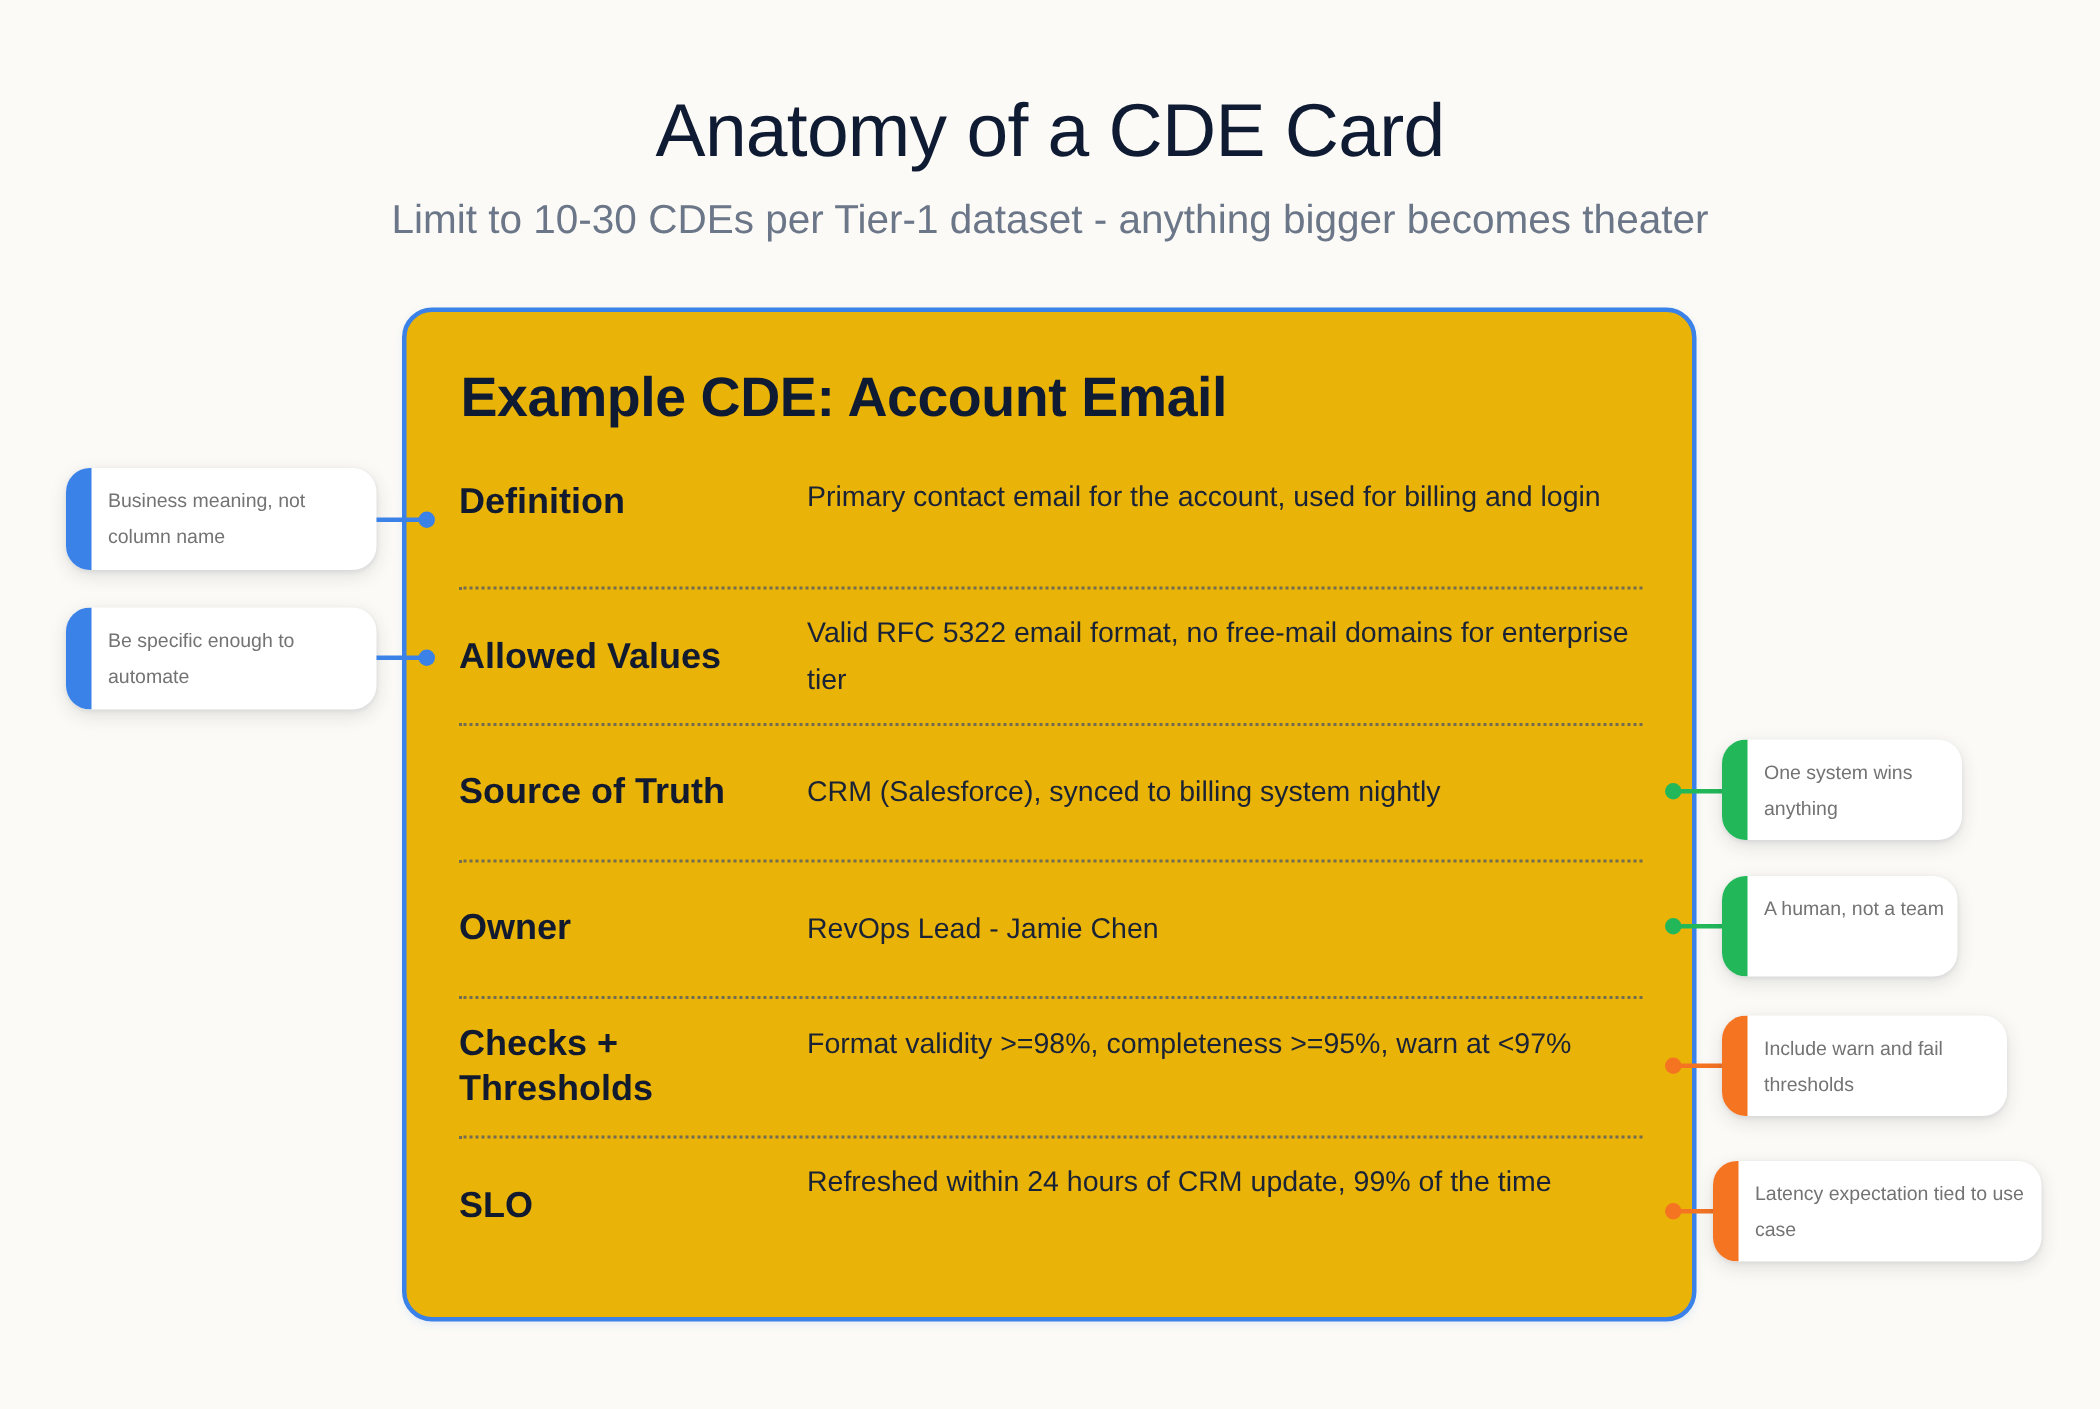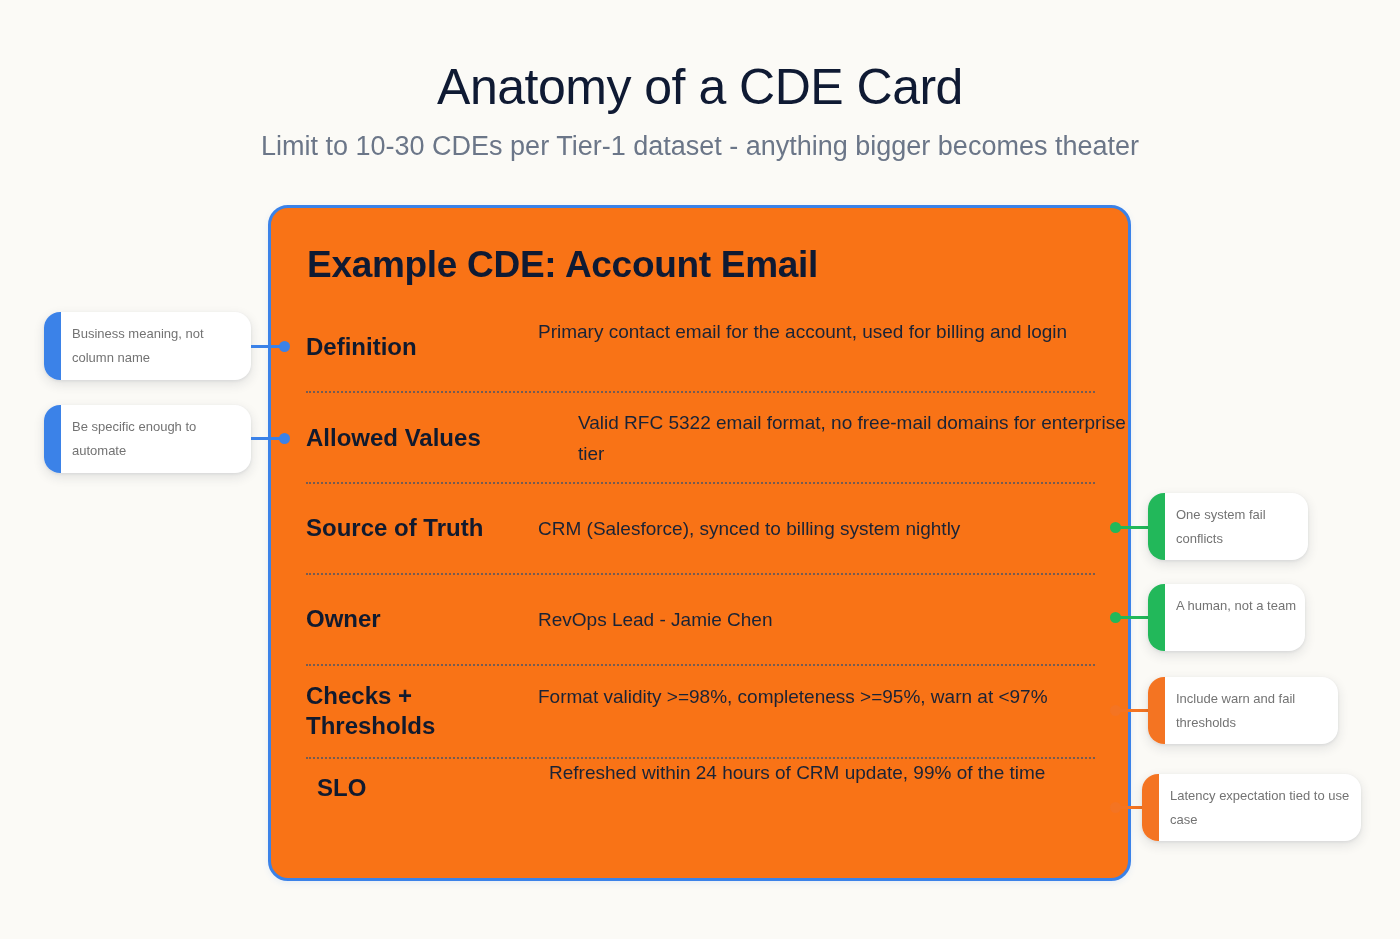--- a/index.html
+++ b/index.html
@@ -20,21 +20,21 @@
       position: absolute; left: 0; top: 131px; width: 1400px;
       text-align: center; font-size: 27px; font-weight: 400;
       color: #6b7688;
     }
 
     .card {
       position: absolute; left: 268px; top: 205px;
       width: 863px; height: 676px;
       border: 3px solid #3b82e8;
       border-radius: 20px;
-      background: #f97316;
+      background: #eab308;
       box-shadow: 0 2px 6px rgba(59,130,232,0.10);
     }
     .card-title {
       position: absolute; left: 36px; top: 36px;
       font-size: 37px; font-weight: 700; color: #0f1a33;
       letter-spacing: -0.3px;
     }
 
     .row {
       position: absolute; left: 35px; width: 789px;
@@ -79,28 +79,28 @@
 
 <div class="stage">
 
   <div class="title">Anatomy of a CDE Card</div>
   <div class="subtitle">Limit to 10-30 CDEs per Tier-1 dataset - anything bigger becomes theater</div>
 
   <div class="card">
     <div class="card-title">Example CDE: Account Email</div>
 
     <div class="row" style="top:108px;height:62px;">
-      <div class="label" style="top:16px;">Definition</div>
+      <div class="label" style="top:4px;">Definition</div>
       <div class="value" style="top:0px;">Primary contact email for the account, used for billing and login</div>
     </div>
     <div class="divider" style="top:183px;"></div>
 
     <div class="row" style="top:199px;height:62px;">
       <div class="label" style="top:16px;">Allowed Values</div>
-      <div class="value" style="top:0px;margin-left:40px;">Valid RFC 5322 email format, no free-mail domains for enterprise tier</div>
+      <div class="value" style="top:0px;">Valid RFC 5322 email format, no free-mail domains for enterprise tier</div>
     </div>
     <div class="divider" style="top:274px;"></div>
 
     <div class="row" style="top:305px;height:32px;">
       <div class="label" style="top:0px;">Source of Truth</div>
       <div class="value" style="top:0px;width:580px;">CRM (Salesforce), synced to billing system nightly</div>
     </div>
     <div class="divider" style="top:365px;"></div>
 
     <div class="row" style="top:396px;height:32px;">
@@ -108,21 +108,21 @@
       <div class="value" style="top:0px;">RevOps Lead - Jamie Chen</div>
     </div>
     <div class="divider" style="top:456px;"></div>
 
     <div class="row" style="top:473px;height:62px;">
       <div class="label" style="top:0px;width:170px;">Checks + Thresholds</div>
       <div class="value" style="top:0px;">Format validity &gt;=98%, completeness &gt;=95%, warn at &lt;97%</div>
     </div>
     <div class="divider" style="top:549px;"></div>
 
-    <div class="row" style="top:549px;height:62px;margin-left:11px;">
+    <div class="row" style="top:565px;height:62px;">
       <div class="label" style="top:16px;">SLO</div>
       <div class="value" style="top:0px;">Refreshed within 24 hours of CRM update, 99% of the time</div>
     </div>
   </div>
 
   <div class="callout" style="left:44px;top:312px;width:207px;height:68px;">
     <div class="stripe" style="background:#3b82e8;"></div>
     <div class="text">Business meaning, not column name</div>
   </div>
   <div class="connector" style="left:251px;top:345px;width:30px;background:#3b82e8;"></div>
@@ -132,21 +132,21 @@
     <div class="stripe" style="background:#3b82e8;"></div>
     <div class="text">Be specific enough to automate</div>
   </div>
   <div class="connector" style="left:251px;top:437px;width:30px;background:#3b82e8;"></div>
   <div class="dot" style="left:279px;top:433px;background:#3b82e8;"></div>
 
   <div class="dot" style="left:1110px;top:522px;background:#22b85a;"></div>
   <div class="connector" style="left:1118px;top:526px;width:32px;background:#22b85a;"></div>
   <div class="callout" style="left:1148px;top:493px;width:160px;height:67px;">
     <div class="stripe" style="background:#22b85a;"></div>
-    <div class="text">One system fail conflicts</div>
+    <div class="text">One system wins anything</div>
   </div>
 
   <div class="dot" style="left:1110px;top:612px;background:#22b85a;"></div>
   <div class="connector" style="left:1118px;top:616px;width:32px;background:#22b85a;"></div>
   <div class="callout" style="left:1148px;top:584px;width:157px;height:67px;">
     <div class="stripe" style="background:#22b85a;"></div>
     <div class="text">A human, not a team</div>
   </div>
 
   <div class="dot" style="left:1110px;top:705px;background:#f47422;"></div>

